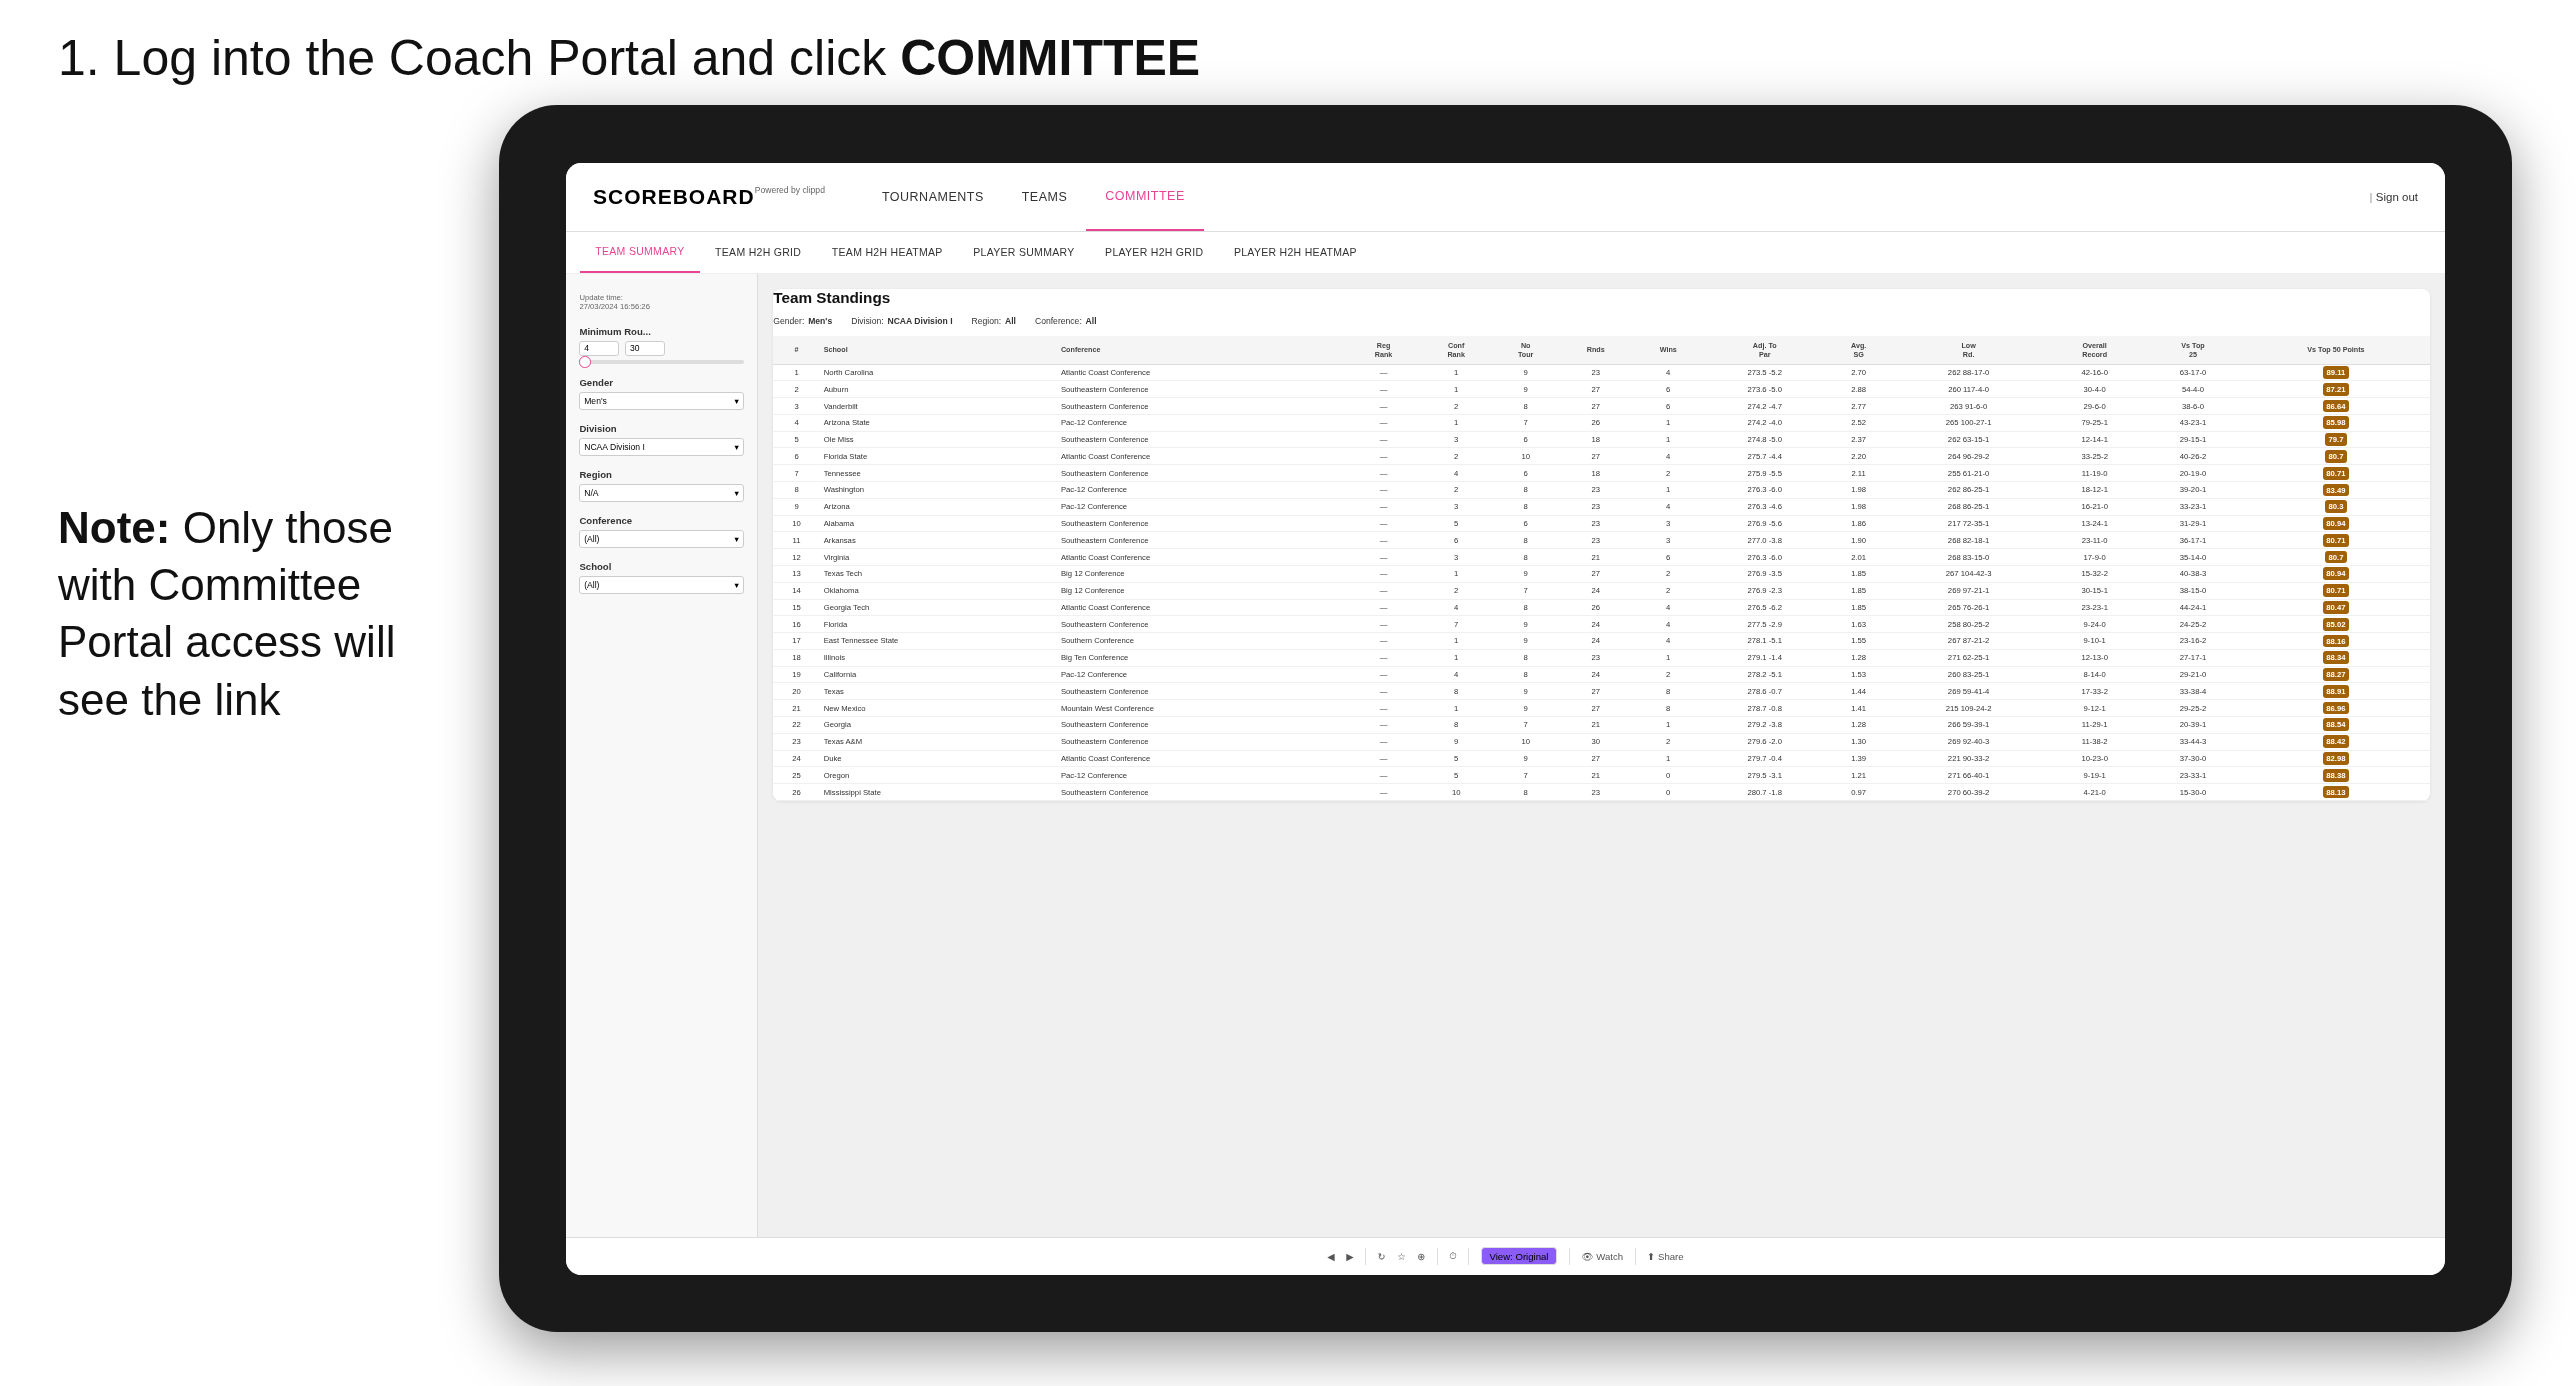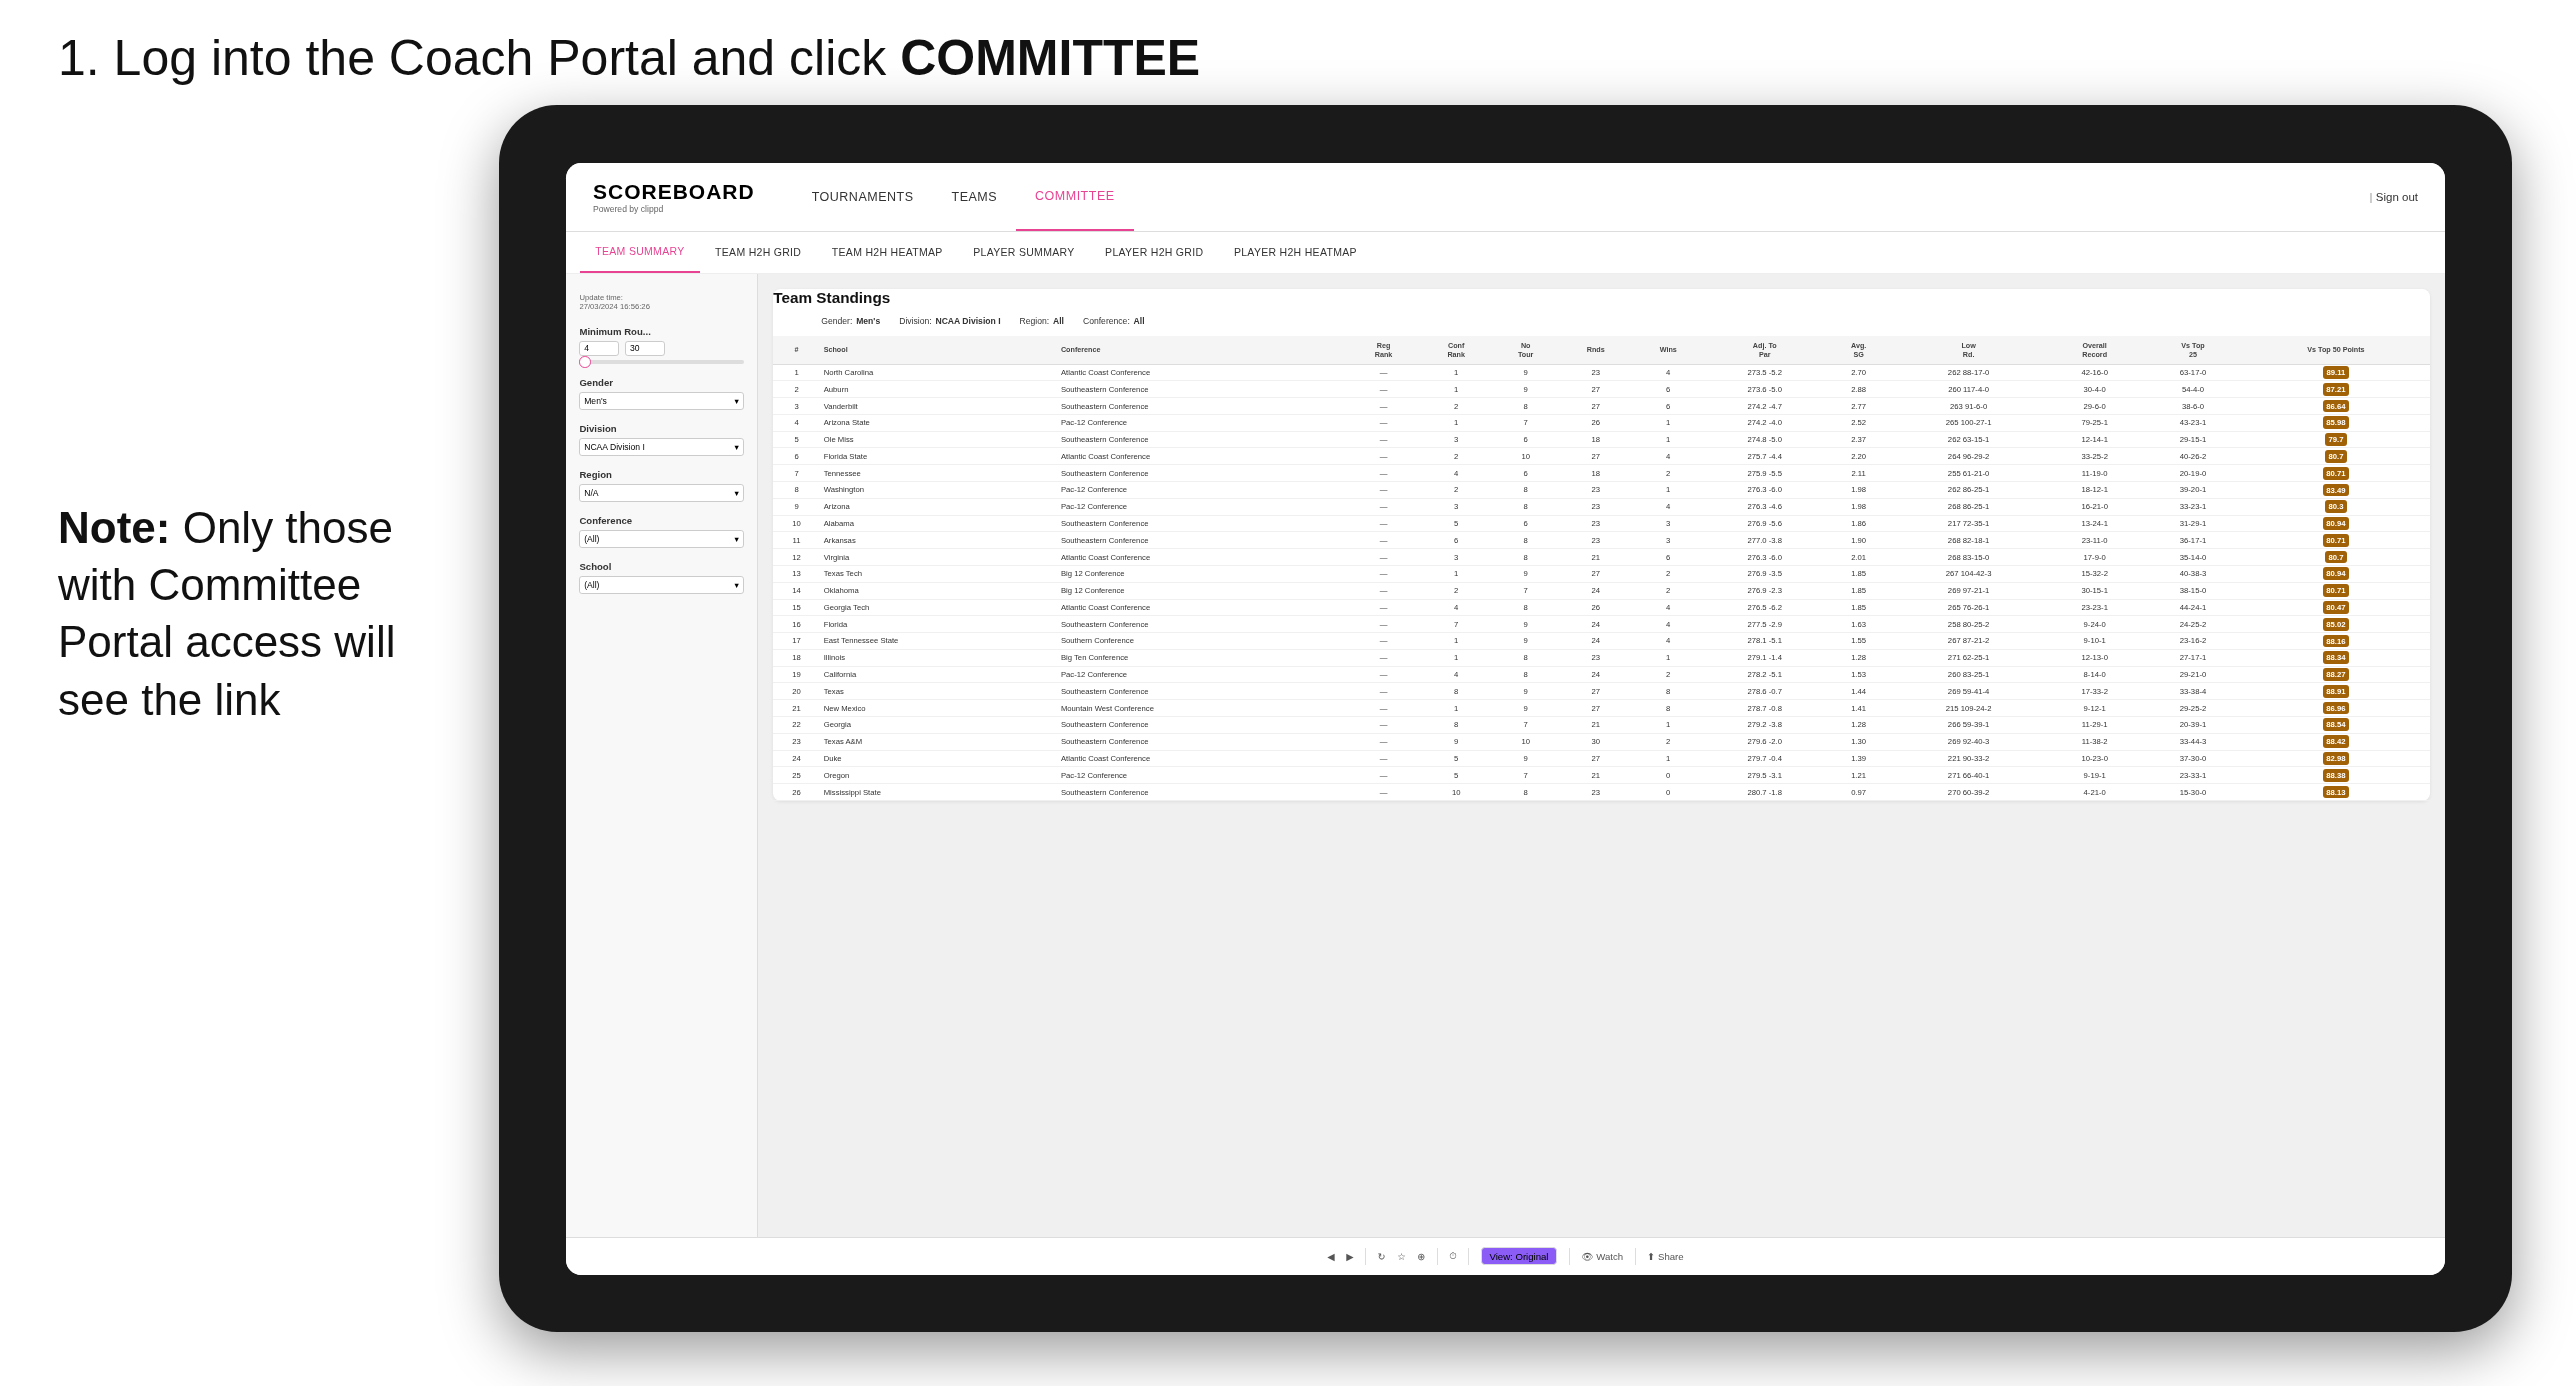--- a/index.html
+++ b/index.html
@@ -77,21 +77,21 @@
       background: #fff;
       height: 69px;
       display: flex;
       align-items: center;
       padding: 0 27px;
       border-bottom: 1px solid #ddd;
       flex-shrink: 0;
     }
     .scoreboard-logo {
       display: flex;
-      flex-direction: column;
+      flex-direction: row;
       margin-right: 38px;
     }
     .logo-main {
       font-size: 21px;
       font-weight: 900;
       color: #000;
       letter-spacing: 1px;
       text-transform: uppercase;
     }
     .logo-sub {
@@ -268,21 +268,20 @@
       font-weight: 700;
       color: #111;
     }
     .filter-row {
       display: flex;
       gap: 19px;
       font-size: 8.6px;
       color: #333;
       margin-bottom: 9.6px;
       align-items: flex-start;
-      margin-left: 48px;
     }
     .filter-item {
       display: flex;
       align-items: center;
       gap: 3.8px;
     }
     .filter-val {
       font-weight: 600;
     }
 

